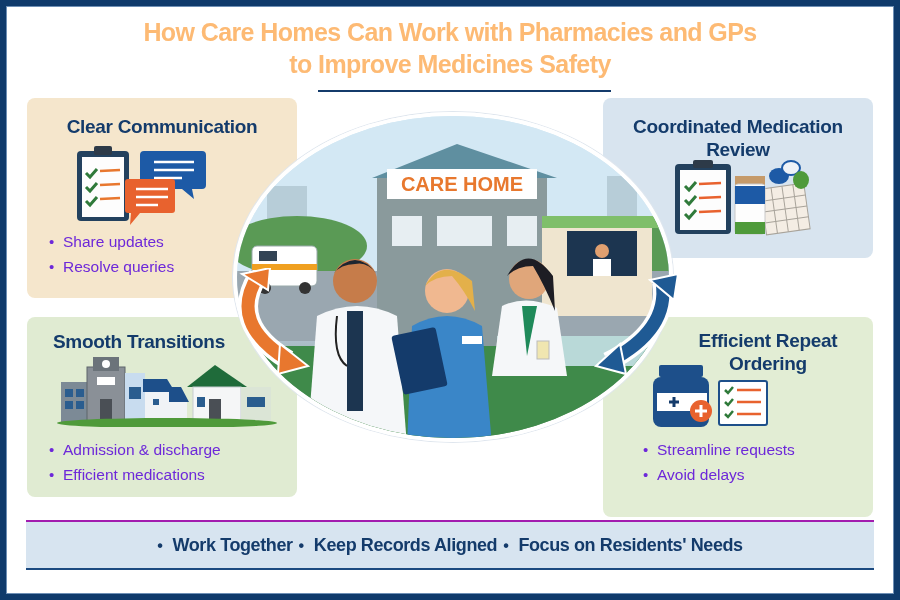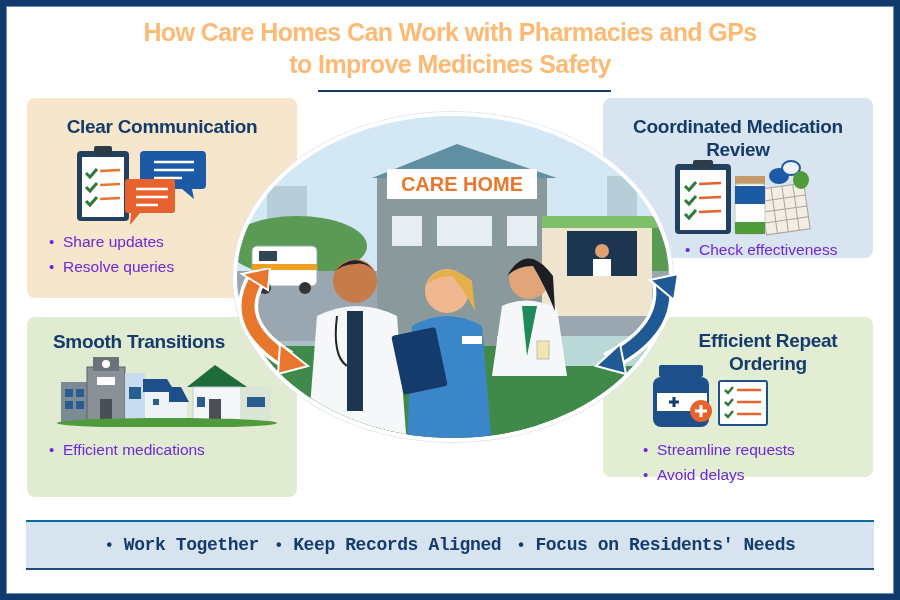--- a/index.html
+++ b/index.html
@@ -11,25 +11,25 @@
   .title .underline { border-bottom: 2px solid #143b6b; padding-bottom: 12px; }
 
   .panel { position: absolute; border-radius: 8px; }
   .panel h2 { position: absolute; left: 0; width: 100%; text-align: center; color: #143b6b; font-size: 19px; font-weight: bold; line-height: 23px; letter-spacing: -0.3px; }
   .panel ul { position: absolute; list-style: none; color: #6d28d9; font-size: 15.5px; line-height: 25px; }
   .panel ul li::before { content: "•"; display: inline-block; width: 14px; font-size: 15px; }
 
   .p-comm { left: 27px; top: 98px; width: 270px; height: 200px; background: #f5e6cc; }
   .p-review { left: 603px; top: 98px; width: 270px; height: 160px; background: #d8e4ef; }
   .p-trans { left: 27px; top: 317px; width: 270px; height: 180px; background: #e0ebd2; }
-  .p-order { left: 603px; top: 317px; width: 270px; height: 160px; background: #e2edd4; }
+  .p-order { left: 603px; top: 317px; width: 270px; height: 200px; background: #e2edd4; }
 
   .scene { position: absolute; left: 233px; top: 112px; width: 440px; height: 330px; border-radius: 50%; overflow: hidden; border: 4px solid #ffffff; box-shadow: 0 0 0 1px #dfe6ee; background: linear-gradient(#cfe6f3 0%, #e2eef6 40%, #aebfca 70%, #4d8a4a 100%); }
 
-  .footer-band { position: absolute; left: 26px; top: 520px; width: 848px; height: 50px; background: #d7e4f0; border-top: 2px solid #0369a1; border-bottom: 2px solid #1c4a80; display: flex; align-items: center; justify-content: center; gap: 15px; font-family: Liberation Mono, monospace; }
+  .footer-band { position: absolute; left: 26px; top: 520px; width: 848px; height: 50px; background: #d7e4f0; border-top: 2px solid #a21caf; border-bottom: 2px solid #1c4a80; display: flex; align-items: center; justify-content: center; gap: 6px; }
   .footer-band span { color: #143b6b; font-weight: bold; font-size: 18px; letter-spacing: -0.4px; }
   .footer-band span::before { content: "•"; margin-right: 10px; font-size: 16px; }
 
   .arrow { position: absolute; }
 </style>
 </head>
 <body>
 
 <div class="frame"></div>
 
@@ -91,21 +91,20 @@
     </g>
     <rect x="62" y="18" width="30" height="10" fill="#c59a6a"></rect>
     <rect x="62" y="26" width="30" height="50" rx="3" fill="#fdfdfd" stroke="#c8c8c8"></rect>
     <rect x="62" y="28" width="30" height="18" fill="#1d5aa6"></rect>
     <rect x="62" y="64" width="30" height="12" fill="#4f9a3a"></rect>
     <ellipse cx="106" cy="18" rx="10" ry="8" fill="#1d5aa6"></ellipse>
     <ellipse cx="118" cy="10" rx="9" ry="7" fill="#eef2f7" stroke="#1d5aa6" stroke-width="2"></ellipse>
     <ellipse cx="128" cy="22" rx="8" ry="9" fill="#4f9a3a"></ellipse>
   </svg>
   <ul style="left:82px;top:139px">
-    <li>Check effectiveness</li>
   </ul>
 </div>
 
 <div class="panel p-trans">
   <h2 style="top:13px;text-align:center;left:26px;width:auto">Smooth Transitions</h2>
   <svg style="position:absolute;left:30px;top:40px" width="225" height="70" viewBox="0 0 225 70">
     <rect x="4" y="25" width="30" height="40" fill="#7c8a96"></rect>
     <rect x="8" y="32" width="8" height="8" fill="#2a5d8f"></rect>
       <rect x="19" y="32" width="8" height="8" fill="#2a5d8f"></rect>
     <rect x="8" y="44" width="8" height="8" fill="#2a5d8f"></rect>
@@ -124,20 +123,21 @@
     <rect x="114" y="45" width="16" height="21" fill="#f0f3f6"></rect>
     <polygon points="130,30 158,8 190,30" fill="#1f6b3a"></polygon>
     <rect x="136" y="30" width="48" height="36" fill="#f5f6f7" stroke="#c5cbd0"></rect>
     <rect x="152" y="42" width="12" height="24" fill="#4a4f55"></rect>
     <rect x="140" y="40" width="8" height="10" fill="#2a5d8f"></rect>
     <rect x="184" y="30" width="30" height="36" fill="#dbe5d6"></rect>
     <rect x="190" y="40" width="18" height="10" fill="#2a5d8f"></rect>
     <ellipse cx="110" cy="66" rx="110" ry="5" fill="#4f9a3a"></ellipse>
   </svg>
   <ul style="left:22px;top:120px">
+    <li>Admission &amp; discharge</li>
     <li>Efficient medications</li>
   </ul>
 </div>
 
 <div class="panel p-order">
   <h2 style="top:12px;left:30px">
     <span>Efficient Repeat</span><br>
     <span>Ordering</span>
   </h2>
   <svg style="position:absolute;left:50px;top:48px" width="120" height="70" viewBox="0 0 120 70">

